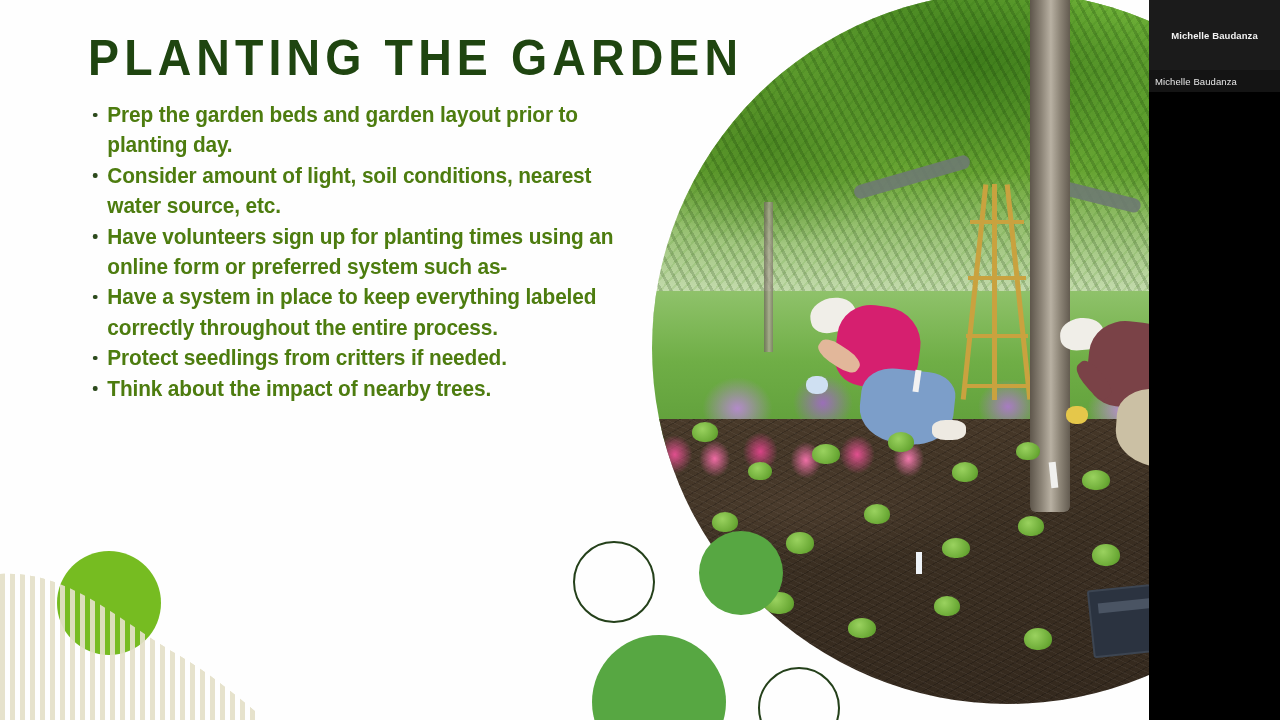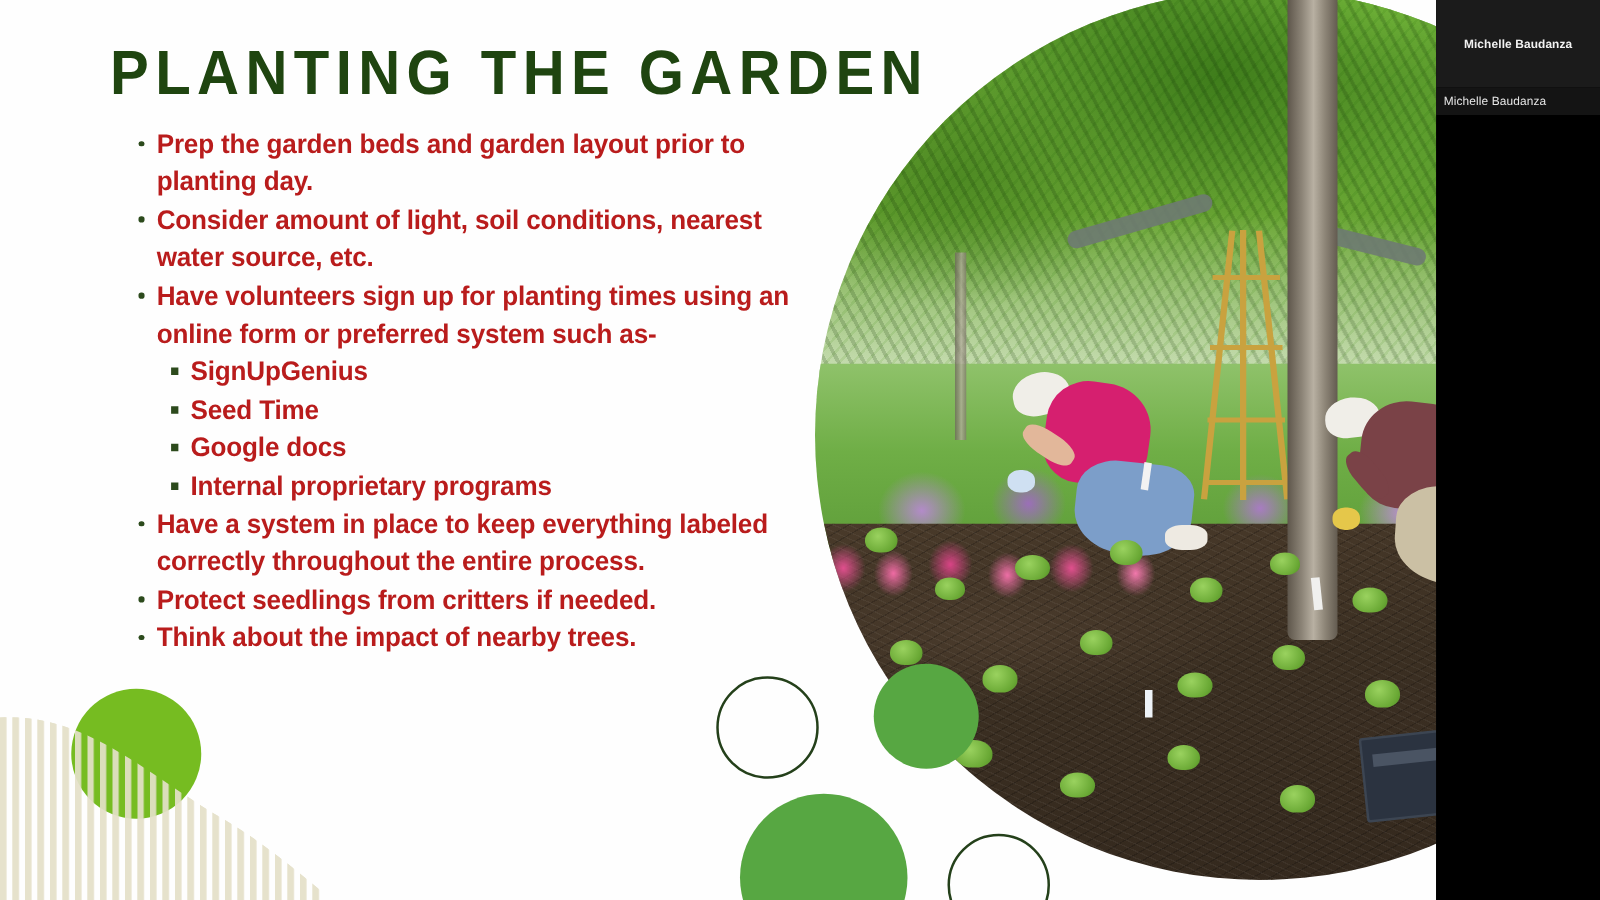--- a/index.html
+++ b/index.html
@@ -25,22 +25,22 @@
     line-height:56px;
     letter-spacing:5.5px;
     color:#1f4510;
     transform:scaleX(0.93);
     transform-origin:left center;
     white-space:nowrap;
   }
 
   
   .body-list{
-    position:absolute;left:104px;top:100px;width:560px;
-    color:#b91c1c;
+    position:absolute;left:86px;top:100px;width:560px;
+    color:#4d7c0f;
   }
   .bullet{
     position:relative;
     padding-left:22px;
     font-family:"Liberation Sans Narrow","Liberation Sans",sans-serif;
     font-weight:700;
     font-size:21.5px;
     line-height:30.4px;
     letter-spacing:-0.15px;
     transform:scaleX(0.97);
@@ -265,26 +265,20 @@
         <div style="position:absolute;left:446px;top:606px;width:106px;height:10px;background:#4a5463;transform:rotate(-6deg);"></div>
       </div>
     </div>
 
     <div class="slide-title">PLANTING THE GARDEN</div>
 
     <div class="body-list">
       <div class="bullet">Prep the garden beds and garden layout prior to planting day.</div>
       <div class="bullet">Consider amount of light, soil conditions, nearest water source, etc.</div>
       <div class="bullet">Have volunteers sign up for planting times using an online form or preferred system such as-</div>
-      <div class="sublist">
-        <div class="subbullet">SignUpGenius</div>
-        <div class="subbullet">Seed Time</div>
-        <div class="subbullet">Google docs</div>
-        <div class="subbullet">Internal proprietary programs</div>
-      </div>
       <div class="bullet">Have a system in place to keep everything labeled correctly throughout the entire process.</div>
       <div class="bullet">Protect seedlings from critters if needed.</div>
       <div class="bullet">Think about the impact of nearby trees.</div>
     </div>
 
     <div class="stripe-shape">
       <svg width="256" height="168" viewBox="0 0 256 168" style="position:absolute;left:0;top:0;">
         <defs>
           <pattern id="vstripe" width="10" height="168" patternUnits="userSpaceOnUse">
             <rect x="0" y="0" width="5" height="168" fill="#e6e2cc"></rect>

